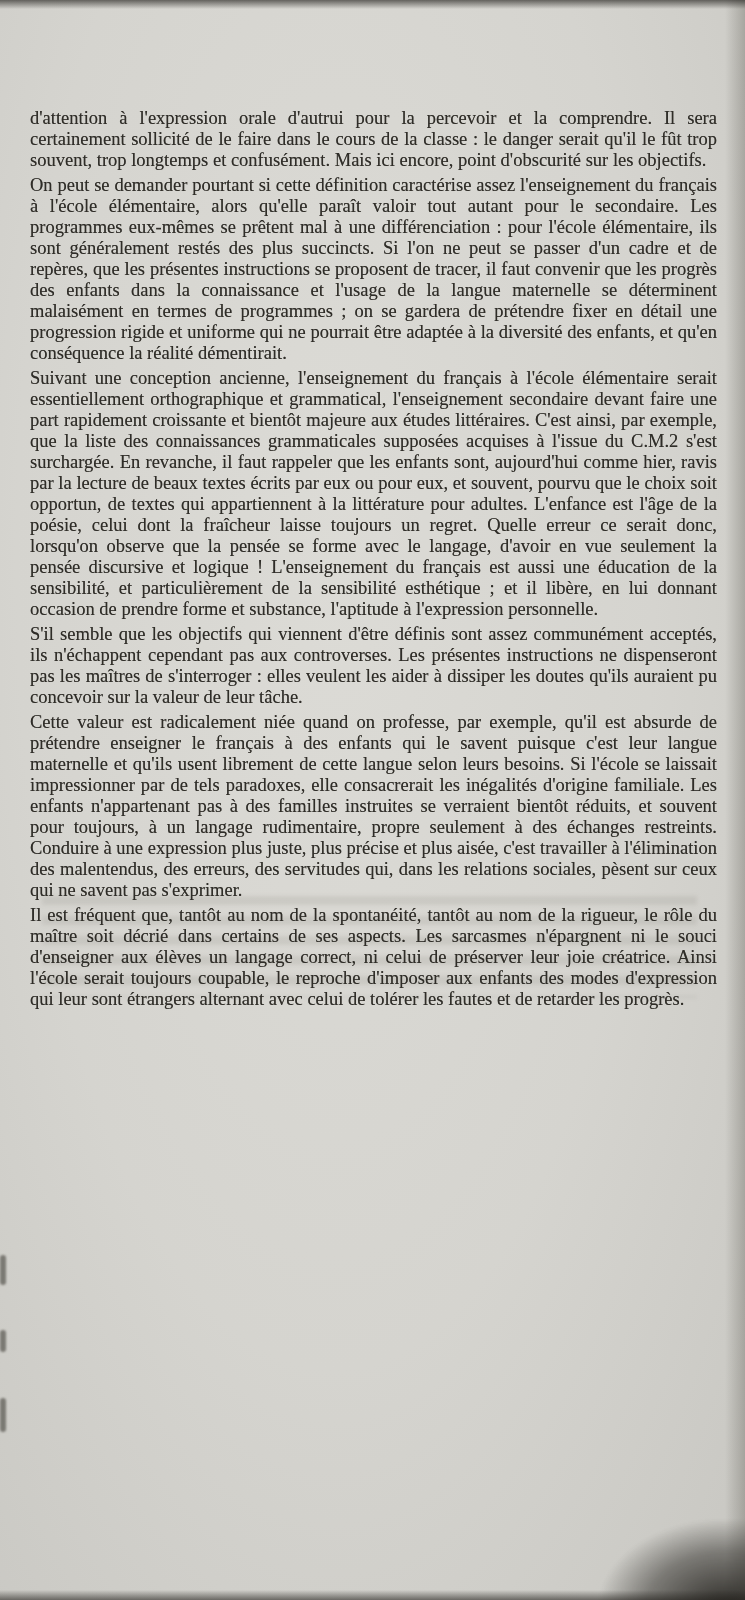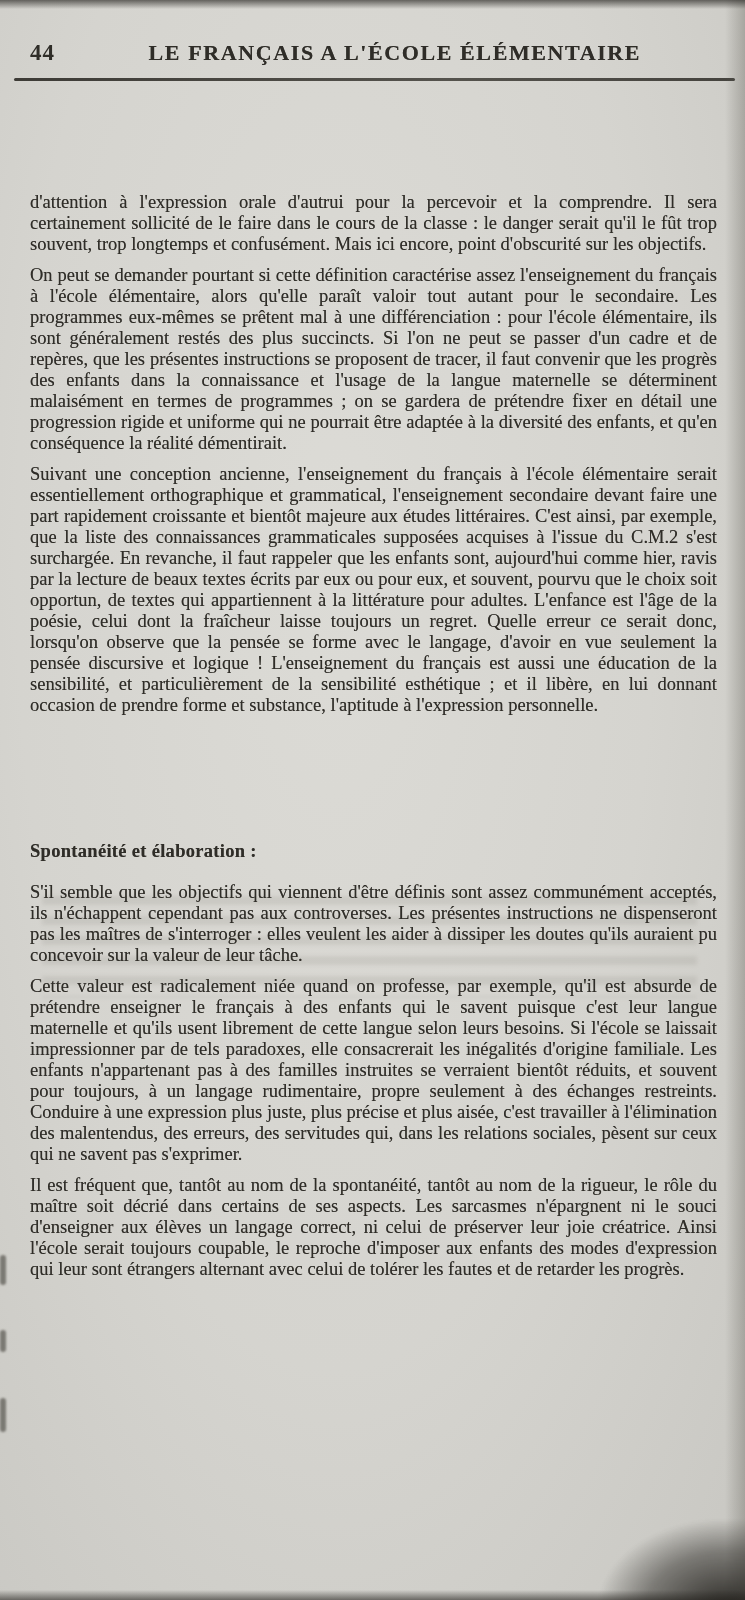--- a/index.html
+++ b/index.html
@@ -54,21 +54,21 @@
   .content {
     position: relative;
     z-index: 2;
     padding: 104px 28px 0 30px;
     font-size: 18.5px;
     line-height: 21px;
     text-align: justify;
     text-shadow: 0 0 0.5px rgba(47,45,40,0.55);
   }
   .content p {
-    margin: 10px 0 2px 0;
+    margin: 4px 0 2px 0;
   }
   .content em {
     font-style: italic;
   }
   .section-heading {
     margin: 125px 0 20px 0;
     font-size: 18.5px;
     font-weight: bold;
     text-align: left;
     letter-spacing: 0.3px;
@@ -137,31 +137,25 @@
 </style>
 </head>
 <body>
 
 <div class="page">
 
   <div class="edge-top"></div>
   <div class="edge-right"></div>
   <div class="bleed-through"></div>
 
-  <div class="header">
-    <span class="page-number">44</span>
-    <span class="page-title">LE FRANÇAIS A L'ÉCOLE ÉLÉMENTAIRE</span>
-    <div class="header-rule"></div>
-  </div>
 
   <div class="content">
     <p>d'attention à l'expression orale d'autrui pour la percevoir et la comprendre. Il sera certainement sollicité de le faire dans le cours de la classe : le danger serait qu'il le fût trop souvent, trop longtemps et confusément. Mais ici encore, point d'obscurité sur les objectifs.</p>
     <p>On peut se demander pourtant si cette définition caractérise assez l'enseignement du français à l'école élémentaire, alors qu'elle paraît valoir tout autant pour le secondaire. Les programmes eux-mêmes se prêtent mal à une différenciation : pour l'école élémentaire, ils sont généralement restés des plus succincts. Si l'on ne peut se passer d'un cadre et de repères, que les présentes instructions se proposent de tracer, il faut convenir que les progrès des enfants dans la connaissance et l'usage de la langue maternelle se déterminent malaisément en termes de programmes ; on se gardera de prétendre fixer en détail une progression rigide et uniforme qui ne pourrait être adaptée à la diversité des enfants, et qu'en conséquence la réalité démentirait.</p>
     <p>Suivant une conception ancienne, l'enseignement du français à l'école élémentaire serait essentiellement orthographique et grammatical, l'enseignement secondaire devant faire une part rapidement croissante et bientôt majeure aux études littéraires. C'est ainsi, par exemple, que la liste des connaissances grammaticales supposées acquises à l'issue du C.M.2 s'est surchargée. En revanche, il faut rappeler que les enfants sont, aujourd'hui comme hier, ravis par la lecture de beaux textes écrits par eux ou pour eux, et souvent, pourvu que le choix soit opportun, de textes qui appartiennent à la littérature pour adultes. L'enfance est l'âge de la poésie, celui dont la fraîcheur laisse toujours un regret. Quelle erreur ce serait donc, lorsqu'on observe que la pensée se forme avec le langage, d'avoir en vue seulement la pensée discursive et logique ! L'enseignement du français est aussi une éducation de la sensibilité, et particulièrement de la sensibilité esthétique ; et il libère, en lui donnant occasion de prendre forme et substance, l'aptitude à l'expression personnelle.</p>
-    <h2 class="section-heading">Spontanéité et élaboration :</h2>
     <p>S'il semble que les objectifs qui viennent d'être définis sont assez communément acceptés, ils n'échappent cependant pas aux controverses. Les présentes instructions ne dispenseront pas les maîtres de s'interroger : elles veulent les aider à dissiper les doutes qu'ils auraient pu concevoir sur la valeur de leur tâche.</p>
     <p>Cette valeur est radicalement niée quand on professe, par exemple, qu'il est absurde de prétendre enseigner le français à des enfants qui le savent puisque c'est leur langue maternelle et qu'ils usent librement de cette langue selon leurs besoins. Si l'école se laissait impressionner par de tels paradoxes, elle consacrerait les inégalités d'origine familiale. Les enfants n'appartenant pas à des familles instruites se verraient bientôt réduits, et souvent pour toujours, à un langage rudimentaire, propre seulement à des échanges restreints. Conduire à une expression plus juste, plus précise et plus aisée, c'est travailler à l'élimination des malentendus, des erreurs, des servitudes qui, dans les relations sociales, pèsent sur ceux qui ne savent pas s'exprimer.</p>
     <p>Il est fréquent que, tantôt au nom de la spontanéité, tantôt au nom de la rigueur, le rôle du maître soit décrié dans certains de ses aspects. Les sarcasmes n'épargnent ni le souci d'enseigner aux élèves un langage correct, ni celui de préserver leur joie créatrice. Ainsi l'école serait toujours coupable, le reproche d'imposer aux enfants des modes d'expression qui leur sont étrangers alternant avec celui de tolérer les fautes et de retarder les progrès.</p>
   </div>
 
   <div class="left-mark m1"></div>
   <div class="left-mark m2"></div>
   <div class="left-mark m3"></div>
   <div class="blob-bottom-right"></div>
   <div class="edge-bottom"></div>

